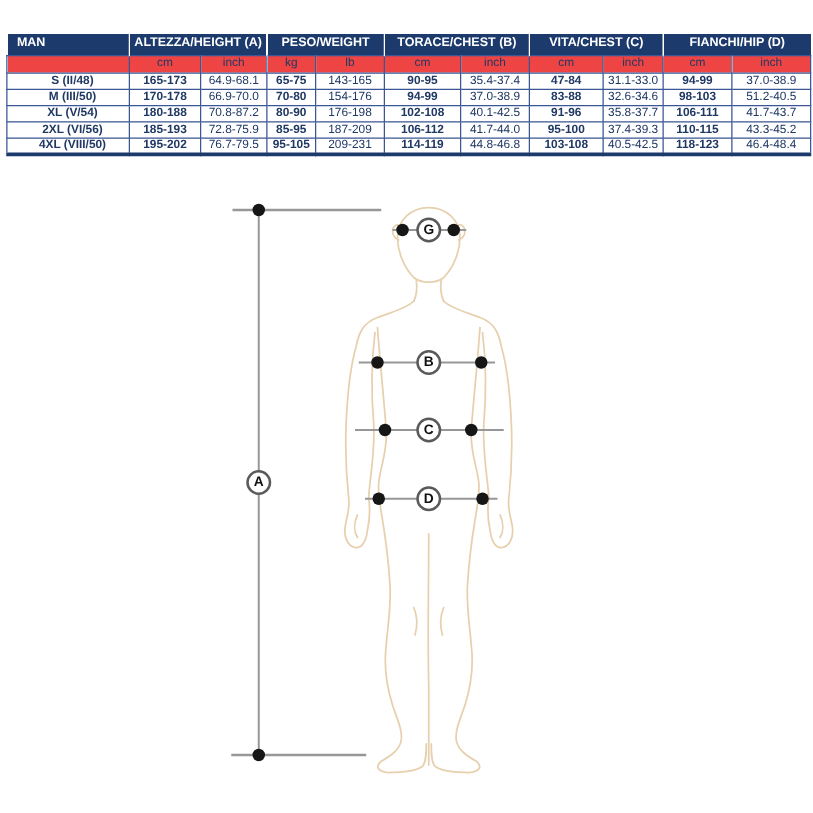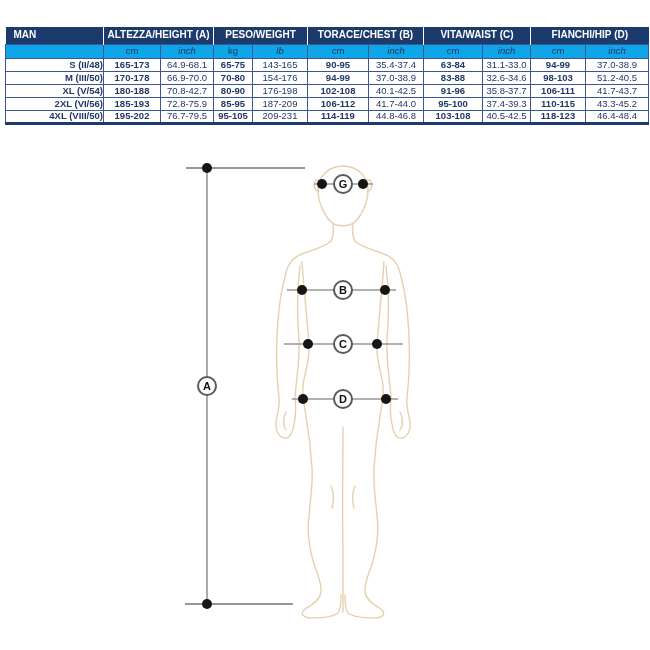--- a/index.html
+++ b/index.html
@@ -30,27 +30,27 @@
   .size-table th,.size-table td{padding:0;overflow:hidden;white-space:nowrap;}
   .group-row th{
     background:var(--header_bg);color:var(--header_text);
     font-size:10px;font-weight:bold;height:17px;text-align:center;
     border-right:1.5px solid #ffffff;
   }
   .group-row th:last-child{border-right:none;}
   .group-row th.corner{text-align:left;padding-left:8px;}
   .unit-row th{
     height:14px;font-weight:normal;font-size:9.5px;text-align:center;
-    border:1px solid var(--border);color:var(--table_text);background:#0ea5e9;
-  }
-  .unit-i{font-style:italic;}
+    border:1px solid var(--border);color:var(--table_text);background:#ef4444;
+  }
+  .unit-i{}
   .size-table tbody td{
     height:13px;border:1px solid var(--border);text-align:center;background:#fff;
   }
-  .size-table tbody td.size-cell{text-align:right;padding-left:7px;font-weight:bold;}
+  .size-table tbody td.size-cell{text-align:center;padding-left:7px;font-weight:bold;}
   .size-table tbody td.m{font-weight:bold;}
   .size-table tbody td.i{font-weight:normal;}
   
   .figure-svg{position:absolute;left:0;top:150px;}
   .measure-line{stroke:var(--line);stroke-width:1.6;fill:none;}
   .measure-line.thick{stroke-width:2;}
   .dot{fill:var(--dot);stroke:none;}
   .body-path{stroke:var(--body_outline);stroke-width:1.4;fill:none;stroke-linecap:round;stroke-linejoin:round;}
   .badge{
     position:absolute;width:20px;height:20px;border-radius:50%;
@@ -83,21 +83,21 @@
         <col style="width:48px">
       <col style="width:55px">
         <col style="width:63px">
     </colgroup>
     <thead>
       <tr class="group-row">
         <th class="corner">MAN</th>
         <th colspan="2">ALTEZZA/HEIGHT (A)</th>
         <th colspan="2">PESO/WEIGHT</th>
         <th colspan="2">TORACE/CHEST (B)</th>
-        <th colspan="2">VITA/WAIST (C)</th>
+        <th colspan="2">VITA/CHEST (C)</th>
         <th colspan="2">FIANCHI/HIP (D)</th>
       </tr>
       <tr class="unit-row">
         <th></th>
         <th>cm</th>
         <th class="unit-i">inch</th>
         <th>kg</th>
         <th class="unit-i">lb</th>
         <th>cm</th>
         <th class="unit-i">inch</th>
@@ -109,42 +109,42 @@
     </thead>
     <tbody>
         <tr>
       <td class="size-cell">S (II/48)</td>
       <td class="m">165-173</td>
       <td class="i">64.9-68.1</td>
       <td class="m">65-75</td>
       <td class="i">143-165</td>
       <td class="m">90-95</td>
       <td class="i">35.4-37.4</td>
-      <td class="m">63-84</td>
+      <td class="m">47-84</td>
       <td class="i">31.1-33.0</td>
       <td class="m">94-99</td>
       <td class="i">37.0-38.9</td>
     </tr>
         <tr>
       <td class="size-cell">M (III/50)</td>
       <td class="m">170-178</td>
       <td class="i">66.9-70.0</td>
       <td class="m">70-80</td>
       <td class="i">154-176</td>
       <td class="m">94-99</td>
       <td class="i">37.0-38.9</td>
       <td class="m">83-88</td>
       <td class="i">32.6-34.6</td>
       <td class="m">98-103</td>
       <td class="i">51.2-40.5</td>
     </tr>
         <tr>
       <td class="size-cell">XL (V/54)</td>
       <td class="m">180-188</td>
-      <td class="i">70.8-42.7</td>
+      <td class="i">70.8-87.2</td>
       <td class="m">80-90</td>
       <td class="i">176-198</td>
       <td class="m">102-108</td>
       <td class="i">40.1-42.5</td>
       <td class="m">91-96</td>
       <td class="i">35.8-37.7</td>
       <td class="m">106-111</td>
       <td class="i">41.7-43.7</td>
     </tr>
         <tr>

